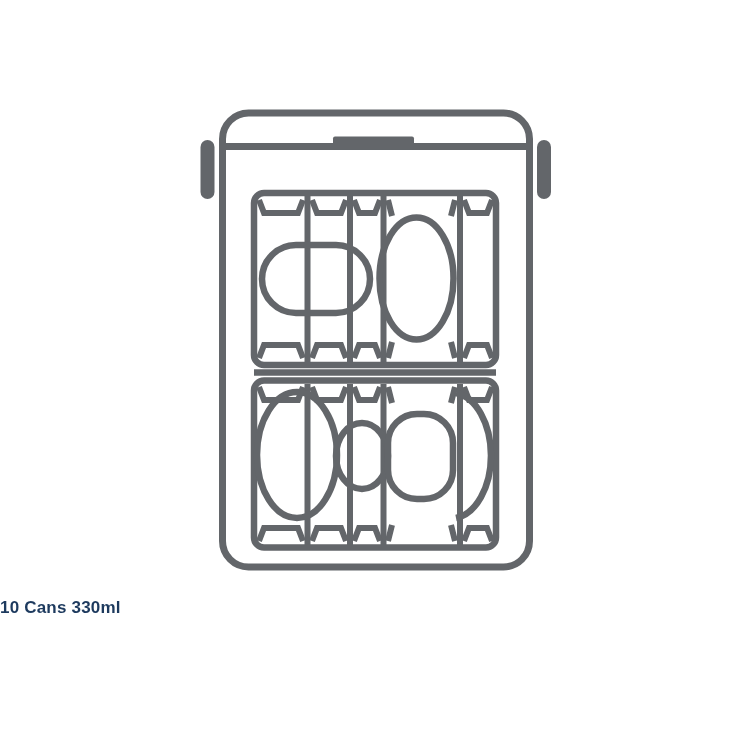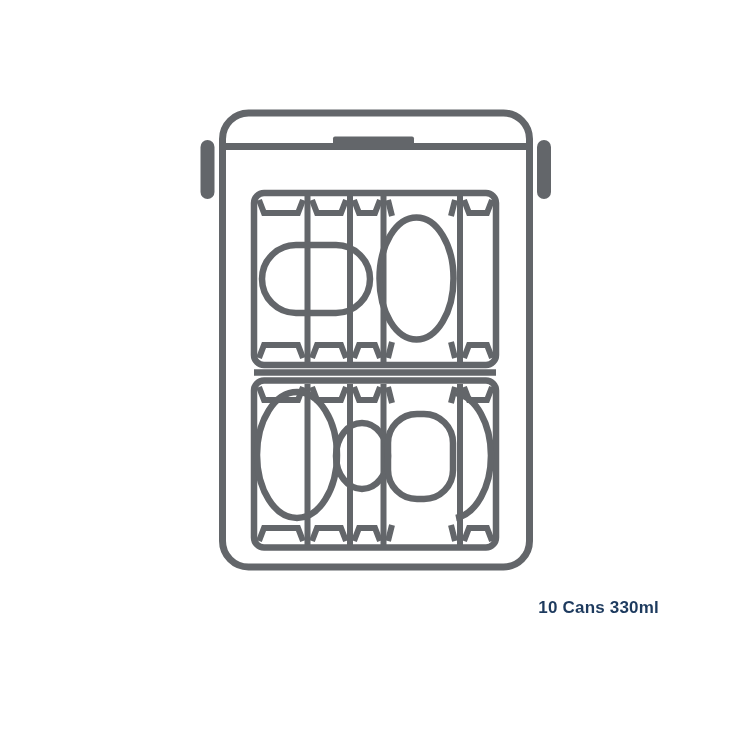--- a/index.html
+++ b/index.html
@@ -31,21 +31,21 @@
   
   .fl {
     fill: var(--line-color, #63666a);
     stroke: none;
   }
   .caption {
     position: absolute;
     left: 0;
     top: 598px;
     width: 659px;
-    text-align: right;
+    text-align: left;
     font-size: 17px;
     font-weight: bold;
     letter-spacing: 0.2px;
     color: var(--caption-color, #1d3a5e);
   }
 </style>
 </head>
 <body>
 
 <div class="stage" style="--line-color: #63666a; --caption-color: #1d3a5e; --page-bg: #ffffff;">

